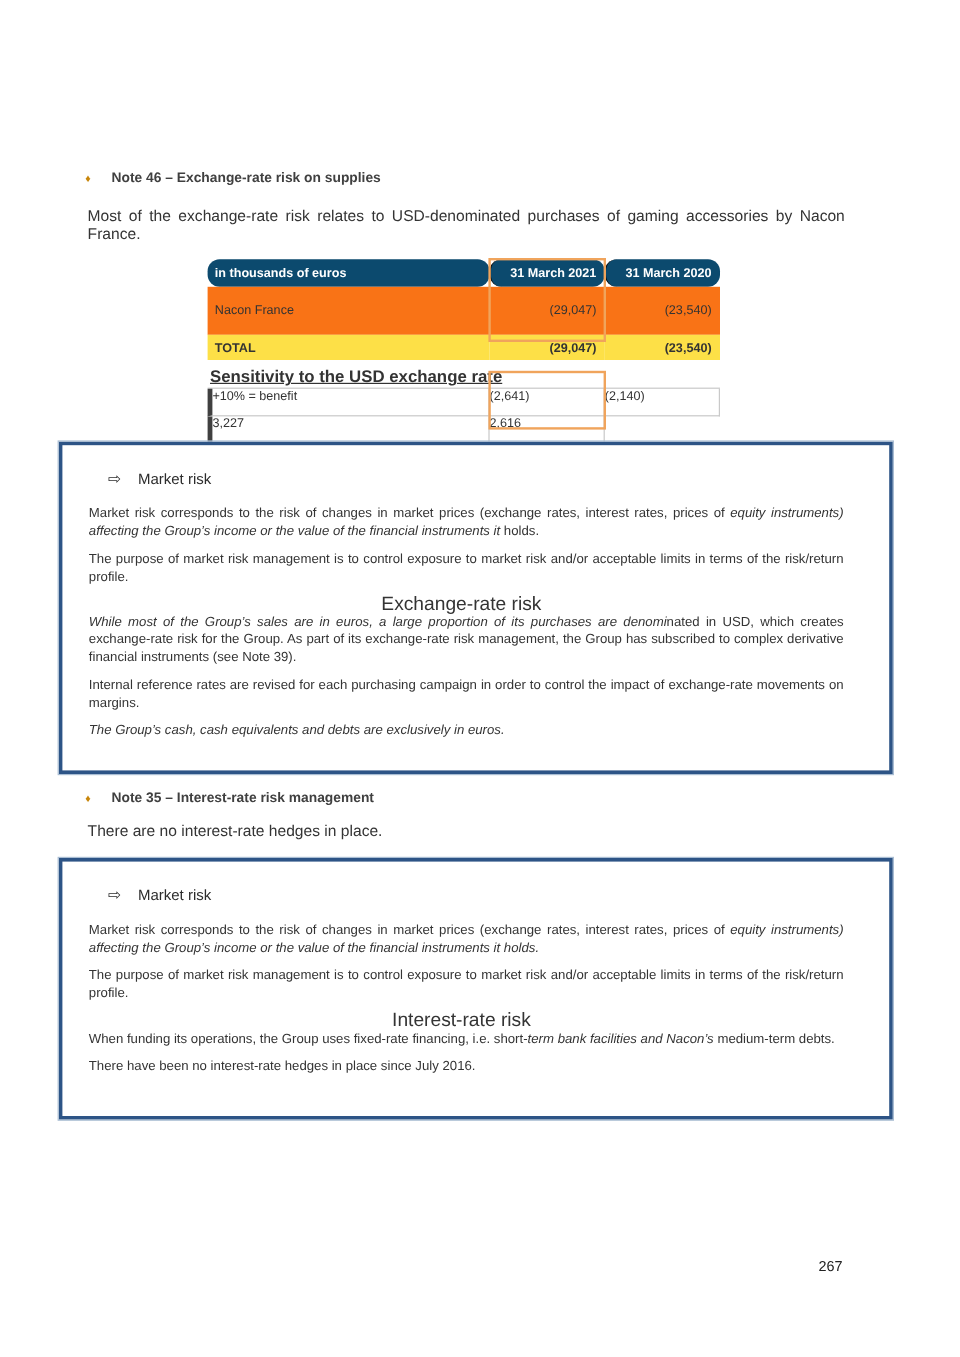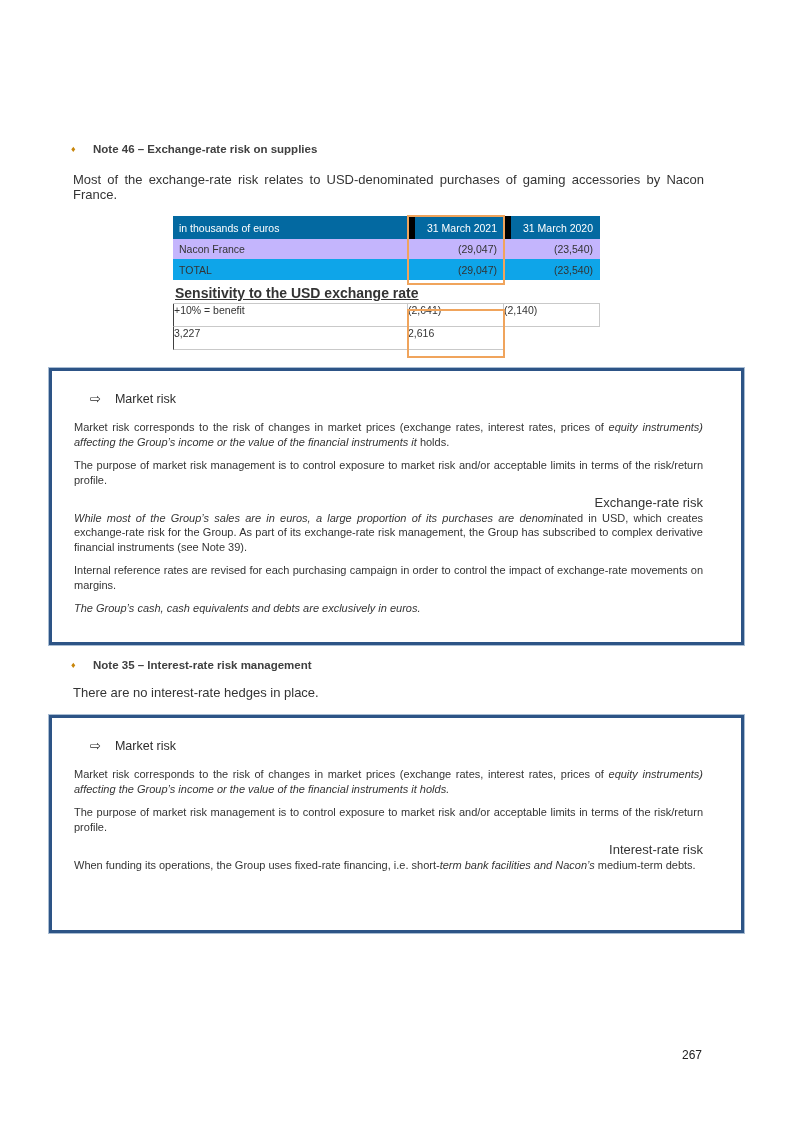--- a/index.html
+++ b/index.html
@@ -21,35 +21,35 @@
   
   .para {
     position:absolute; left:73px; width:631px;
     font-size:13px; line-height:14.5px; text-align:justify; color:#343434;
   }
   .para.last-left { text-align:left; }
   
   .table-wrap { position:absolute; left:173px; top:216px; width:427px; font-size:10.5px; }
   .fin-table { display:grid; grid-template-columns:235px 96px 96px; }
   .fin-table .cell { display:flex; align-items:center; }
-  .hdr { background:#0369a1; color:#ffffff; font-weight:normal; height:23px; }
+  .hdr { background:#0c4a6e; color:#ffffff; font-weight:bold; height:23px;border-radius:10px; }
   .hdr.lbl { padding-left:6px; }
-  .hdr.num { justify-content:center; border-left:7px solid #000000; }
-  .row1 { background:#c4b5fd; height:20px; }
-  .row2 { background:#0ea5e9; font-weight:normal; height:21px; }
+  .hdr.num { justify-content:center; border-left:1px solid #000000; }
+  .row1 { background:#f97316; height:40px; }
+  .row2 { background:#fde047; font-weight:bold; height:21px; }
   .cell.lbl { padding-left:6px; }
   .cell.num { justify-content:flex-end; padding-right:7px; }
   .sens-title {
     margin-top:6px; margin-left:2px; font-weight:bold; color:#333;
     text-decoration:underline; line-height:14px; font-size:14px;
   }
   .sens-table { display:grid; grid-template-columns:235px 96px 96px; margin-top:3px;
     border-top:1px solid #c9c9c9; }
   .sens-table .cell { height:23px; border-bottom:1px solid #c9c9c9; border-right:1px solid #c9c9c9; }
-  .sens-table .cell:nth-child(3n+1) { border-left:1px solid #404040; justify-content:center; }
+  .sens-table .cell:nth-child(3n+1) { border-left:4px solid #404040; justify-content:center; }
   .orange-box {
     position:absolute; border:2px solid #f0a45c; pointer-events:none;
     left:234px; width:98px;
   }
   .orange-box.a { top:-1px; height:70px; }
   .orange-box.b { top:93px; height:49px; }
   
   .risk-box {
     position:absolute; left:49px; width:695px;
     border:3px solid #2d5486; outline:1px solid #a9bdd3;
@@ -58,21 +58,21 @@
   .risk-box .box-title {
     margin:10px 0 14px 16px; font-size:12.5px; color:#2c2c2c;
     display:flex; align-items:center;
   }
   .risk-box .arrow { font-size:13px; margin-right:14px; color:#2c2c2c; }
   .risk-box p {
     font-size:11px; line-height:14.5px; text-align:justify;
     color:#343434; margin-bottom:9px;
   }
   .risk-box .subhead {
-    margin:0 0 0 -8px; font-size:13px; line-height:14.5px; text-align:right;
+    margin:0 0 0 -8px; font-size:16px; line-height:14.5px; text-align:center;
     color:#343434;
   }
   .pageno { position:absolute; left:682px; top:1048px; font-size:12px; color:#222; }
   i { font-style:italic; }
 </style>
 </head>
 <body>
 
 <div class="page">
 
@@ -135,17 +135,18 @@
 
   <div class="risk-box" style="top:715px; height:218px;">
     <div class="box-title">
       <span class="arrow">⇨</span>
       <span>Market risk</span>
     </div>
     <p><span>Market risk corresponds to the risk of changes in market prices (exchange rates, interest rates, prices of </span><i>equity instruments) affecting the Group’s income or the value of the financial instruments it holds.</i></p>
     <p>The purpose of market risk management is to control exposure to market risk and/or acceptable limits in terms of the risk/return profile.</p>
     <p class="subhead">Interest-rate risk</p>
     <p><span>When funding its operations, the Group uses fixed-rate financing, i.e. short-</span><i>term bank facilities and Nacon’s</i><span> medium-term debts.</span></p>
+    <p>There have been no interest-rate hedges in place since July 2016.</p>
   </div>
 
   <div class="pageno">267</div>
 
 </div>
 
 </body></html>

